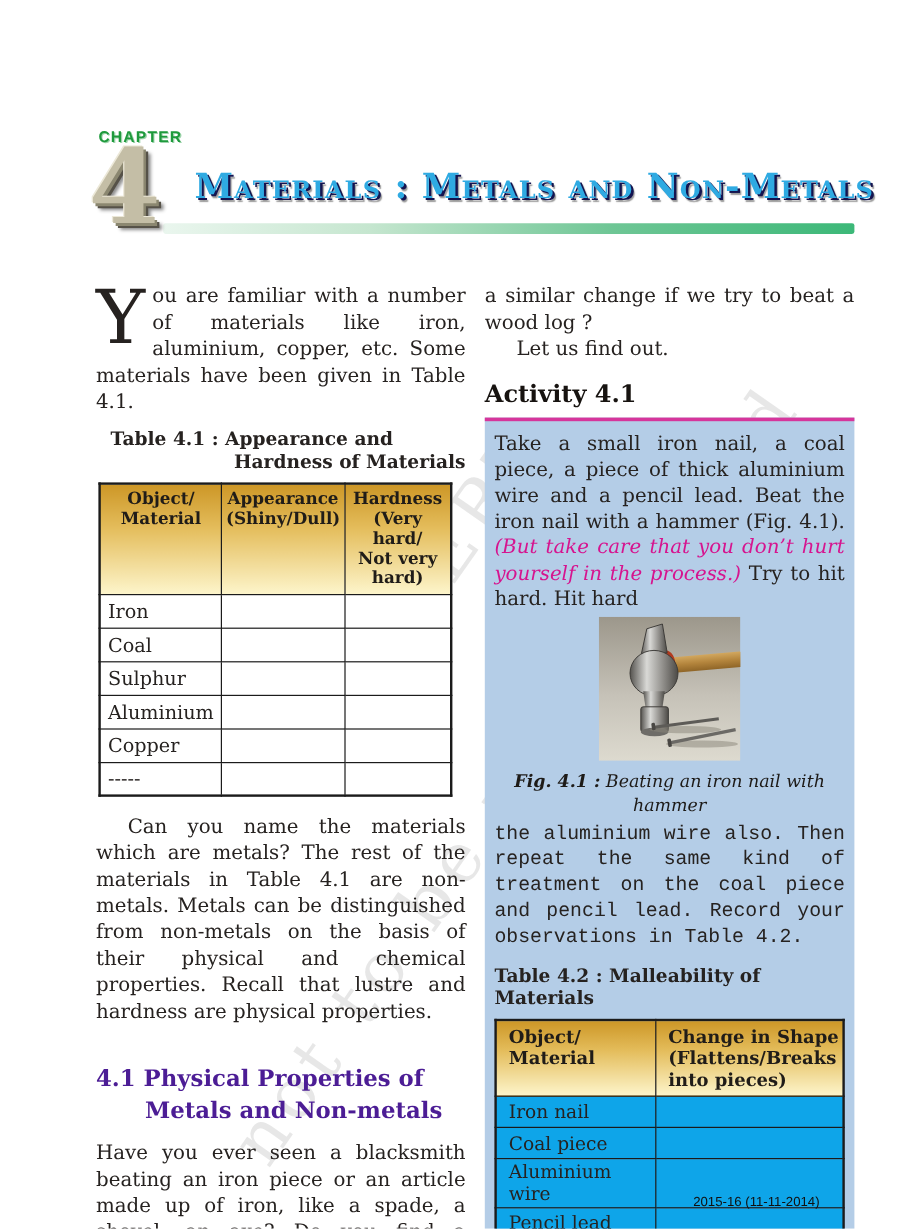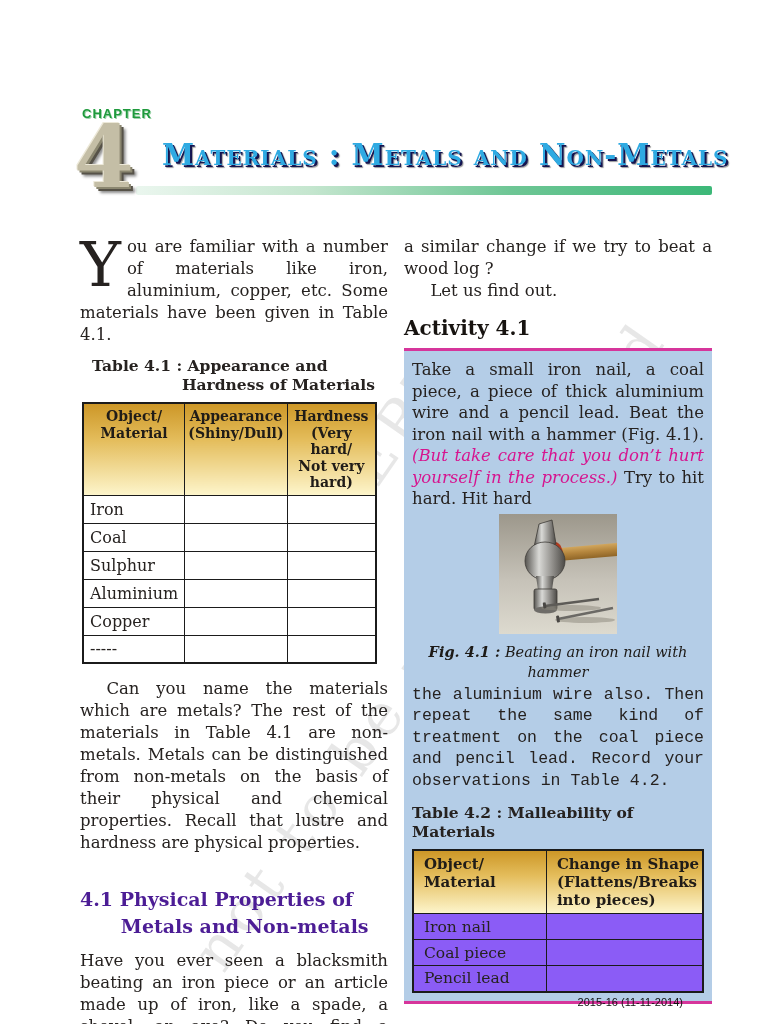--- a/index.html
+++ b/index.html
@@ -50,21 +50,21 @@
   p.body { font-size: 16.5px; line-height: 22px; text-align: justify; }
   p.indent { text-indent: 1.6em; }
 
   
   .intro { font-size: 16.5px; line-height: 22px; text-align: justify; }
   .dropcap { float: left; font-size: 62px; line-height: 50px; padding: 4px 6px 0 0; font-weight: normal; color: #262220; }
 
   
   .tcaption { font-weight: bold; font-size: 15.5px; line-height: 19px; margin: 10px 0 8px 12px; }
   .t1cap .capline1, .t1cap .capline2 { display: block; }
-  .t1cap .capline2 { padding-left: 5.8em; }
+  .t1cap .capline2 { padding-left: 5.8em; text-align: right; }
 
   
   table { border-collapse: collapse; }
   .table1 { width: 295px; margin-left: 2px; border: 2px solid #1b1b1b; background: #ffffff; }
   .table1 th, .table1 td { border: 1.5px solid #1b1b1b; }
   .table1 th {
     background: linear-gradient(to bottom, #cd9727 0%, #e4bd5c 40%, #fdf5cb 100%);
     font-size: 14px; line-height: 16.5px; font-weight: bold; text-align: center;
     vertical-align: top; padding: 4px 2px; white-space: pre-line; color: #201c18;
   }
@@ -95,21 +95,21 @@
 
   .t2cap { margin: 12px 0 8px 0; font-size: 15.5px; }
 
   .table2 { width: 100%; border: 2.5px solid #1b1b1b; }
   .table2 th, .table2 td { border: 1.5px solid #1b1b1b; }
   .table2 th {
     background: linear-gradient(to bottom, #cd9727 0%, #e4bd5c 40%, #fdf5cb 100%);
     font-size: 15px; line-height: 18px; font-weight: bold; text-align: left;
     vertical-align: top; padding: 4px 2px 4px 10px; white-space: pre-line; color: #201c18;
   }
-  .table2 td { height: 26px; font-size: 15.5px; padding: 2px 2px 2px 10px; background: #8b5cf6; }
+  .table2 td { height: 26px; font-size: 15.5px; padding: 2px 2px 2px 10px; background: #0ea5e9; }
   .table2 col.c1 { width: 46%; } .table2 col.c2 { width: 54%; }
 
   
   .page-footer {
     position: absolute; top: 996px; right: 85px; z-index: 1;
     font-family: "Liberation Sans", sans-serif; font-size: 11px; color: #101010;
   }
 </style>
 </head>
 <body>
@@ -266,20 +266,24 @@
           <tbody>
             <tr>
                 <td>Iron nail</td>
                 <td></td>
               </tr>
             <tr>
                 <td>Coal piece</td>
                 <td></td>
               </tr>
             <tr>
+                <td>Aluminium wire</td>
+                <td></td>
+              </tr>
+            <tr>
                 <td>Pencil lead</td>
                 <td></td>
               </tr>
           </tbody>
         </table>
       </div>
     </section>
   </main>
 
   <footer class="page-footer">2015-16 (11-11-2014)</footer>

